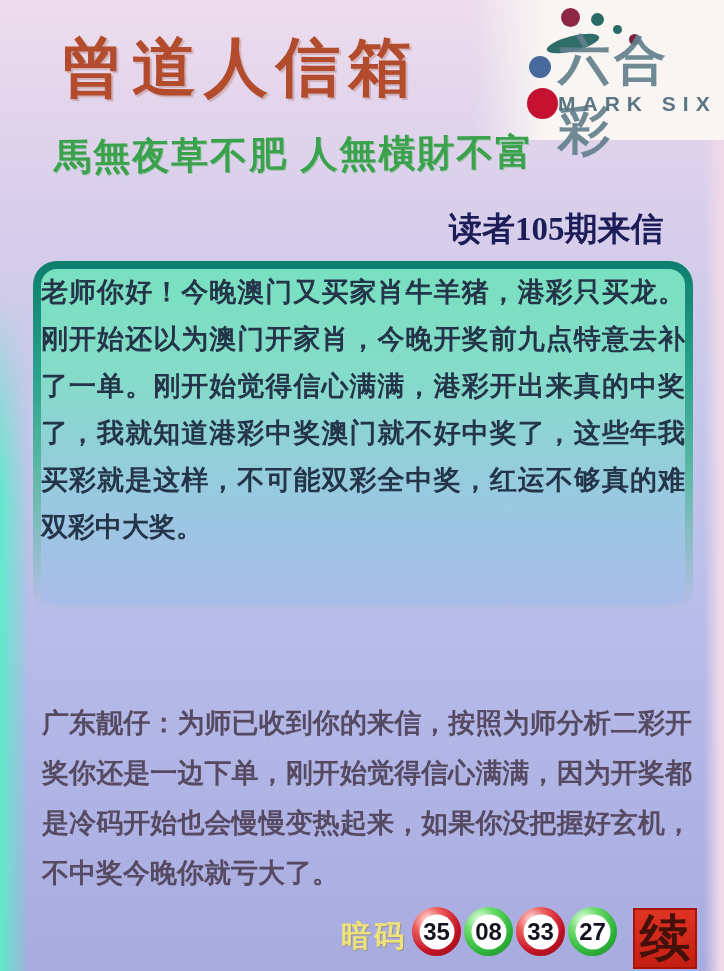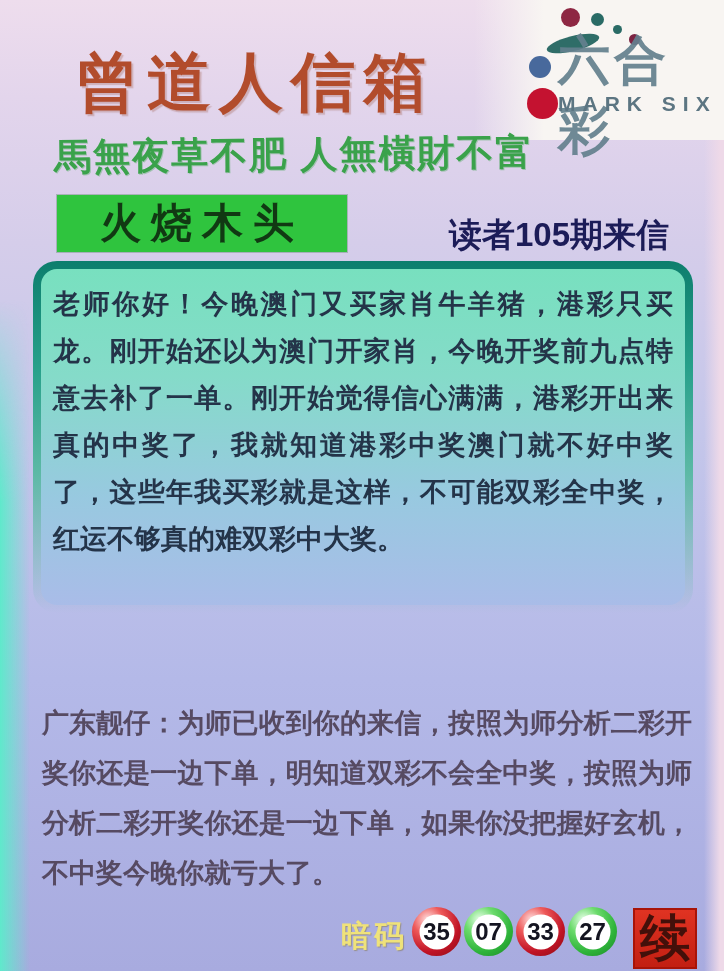--- a/index.html
+++ b/index.html
@@ -26,36 +26,36 @@
   .dot-blue{left:55px;top:56px;width:22px;height:22px;background:#48699c;}
   .dot-red{left:53px;top:88px;width:31px;height:31px;background:#c41230;}
   .swoosh{position:absolute;left:72px;top:36px;width:54px;height:15px;border-radius:50%;
     background:#2f6d68;transform:rotate(-14deg);}
   .logo-cjk{position:absolute;left:84px;top:26px;font-size:52px;font-weight:700;
     color:#64808e;letter-spacing:4px;opacity:.92;}
   .logo-en{position:absolute;left:84px;top:92px;font-size:21px;font-weight:700;
     letter-spacing:7px;color:#5c7582;}
 
   
-  .title{position:absolute;left:60px;top:24px;margin:15px;font-size:64px;font-weight:800;
+  .title{position:absolute;left:60px;top:24px;margin:0;font-size:64px;font-weight:800;
     color:#b24c2c;letter-spacing:8px;text-shadow:2px 2px 1px rgba(140,60,30,.25);}
   .proverb{position:absolute;left:54px;top:130px;font-size:37px;font-weight:700;
     color:#3aa24b;letter-spacing:2px;transform:rotate(-.6deg);
     text-shadow:1px 1px 0 rgba(58,162,75,.35);white-space:nowrap;}
 
   .topic-bar{position:absolute;left:57px;top:195px;width:290px;height:57px;background:#2fc43e;
     display:flex;align-items:center;justify-content:center;font-size:41px;font-weight:800;
     color:#113913;letter-spacing:10px;box-shadow:0 0 0 1px rgba(20,90,30,.25);}
-  .reader{position:absolute;left:449px;top:213px;font-size:33px;font-weight:800;color:#1c1c58;}
+  .reader{position:absolute;left:449px;top:207px;font-size:33px;font-weight:800;color:#1c1c58;font-family:Liberation Serif, serif;}
 
   
   .letter-box{position:absolute;left:33px;top:261px;width:660px;height:352px;border-radius:24px;
     padding:8px;box-sizing:border-box;
     background:linear-gradient(180deg,#0d7e6d 0%,#27a08a 30%,#5cb9a5 60%,rgba(140,180,225,0) 100%);}
-  .letter-inner{width:100%;height:100%;border-radius:16px;padding:12px;box-sizing:border-box;
+  .letter-inner{width:100%;height:100%;border-radius:16px;box-sizing:border-box;
     background:linear-gradient(180deg,#78e0bf 0%,#85dbc9 32%,#98c9e0 68%,#a9bce8 100%);}
   .letter-body,.letter-signature{margin:0;font-size:27px;line-height:47px;font-weight:700;
     color:#243449;text-align:justify;}
   .letter-signature{text-align:left;}
 
   
   .reply{position:absolute;left:42px;top:698px;width:650px;font-size:27px;line-height:50px;
     font-weight:700;color:#564a62;text-align:justify;}
 
   
@@ -88,39 +88,38 @@
     <span class="swoosh"></span>
     <span class="dot dot-blue"></span>
     <span class="dot dot-red"></span>
     <div class="logo-cjk">六合彩</div>
     <div class="logo-en">MARK SIX</div>
   </div>
 
   <h1 class="title">曾道人信箱</h1>
   <div class="proverb">馬無夜草不肥 人無橫財不富</div>
 
-  <div class="topic-bar">火烧木头</div>
   <div class="reader">读者105期来信</div>
 
   <section class="letter-box">
     <div class="letter-inner">
       <p class="letter-body">老师你好！今晚澳门又买家肖牛羊猪，港彩只买龙。刚开始还以为澳门开家肖，今晚开奖前九点特意去补了一单。刚开始觉得信心满满，港彩开出来真的中奖了，我就知道港彩中奖澳门就不好中奖了，这些年我买彩就是这样，不可能双彩全中奖，红运不够真的难双彩中大奖。</p>
     </div>
   </section>
 
-  <section class="reply">广东靓仔：为师已收到你的来信，按照为师分析二彩开奖你还是一边下单，明知道双彩不会全中奖，按照为师分析二彩开奖你还是一边下单，如果你没把握好玄机，不中奖今晚你就亏大了。</section>
+  <section class="reply">广东靓仔：为师已收到你的来信，按照为师分析二彩开奖你还是一边下单，刚开始觉得信心满满，因为开奖都是冷码开始也会慢慢变热起来，如果你没把握好玄机，不中奖今晚你就亏大了。</section>
 
   <span class="code-label">暗码：</span>
 
   <div class="balls">
     <div class="ball" data-color="red">
       <span class="num">35</span>
     </div>
     <div class="ball" data-color="green">
-      <span class="num">07</span>
+      <span class="num">08</span>
     </div>
     <div class="ball" data-color="red">
       <span class="num">33</span>
     </div>
     <div class="ball" data-color="green">
       <span class="num">27</span>
     </div>
   </div>
 
   <div class="continue-box">续</div>

